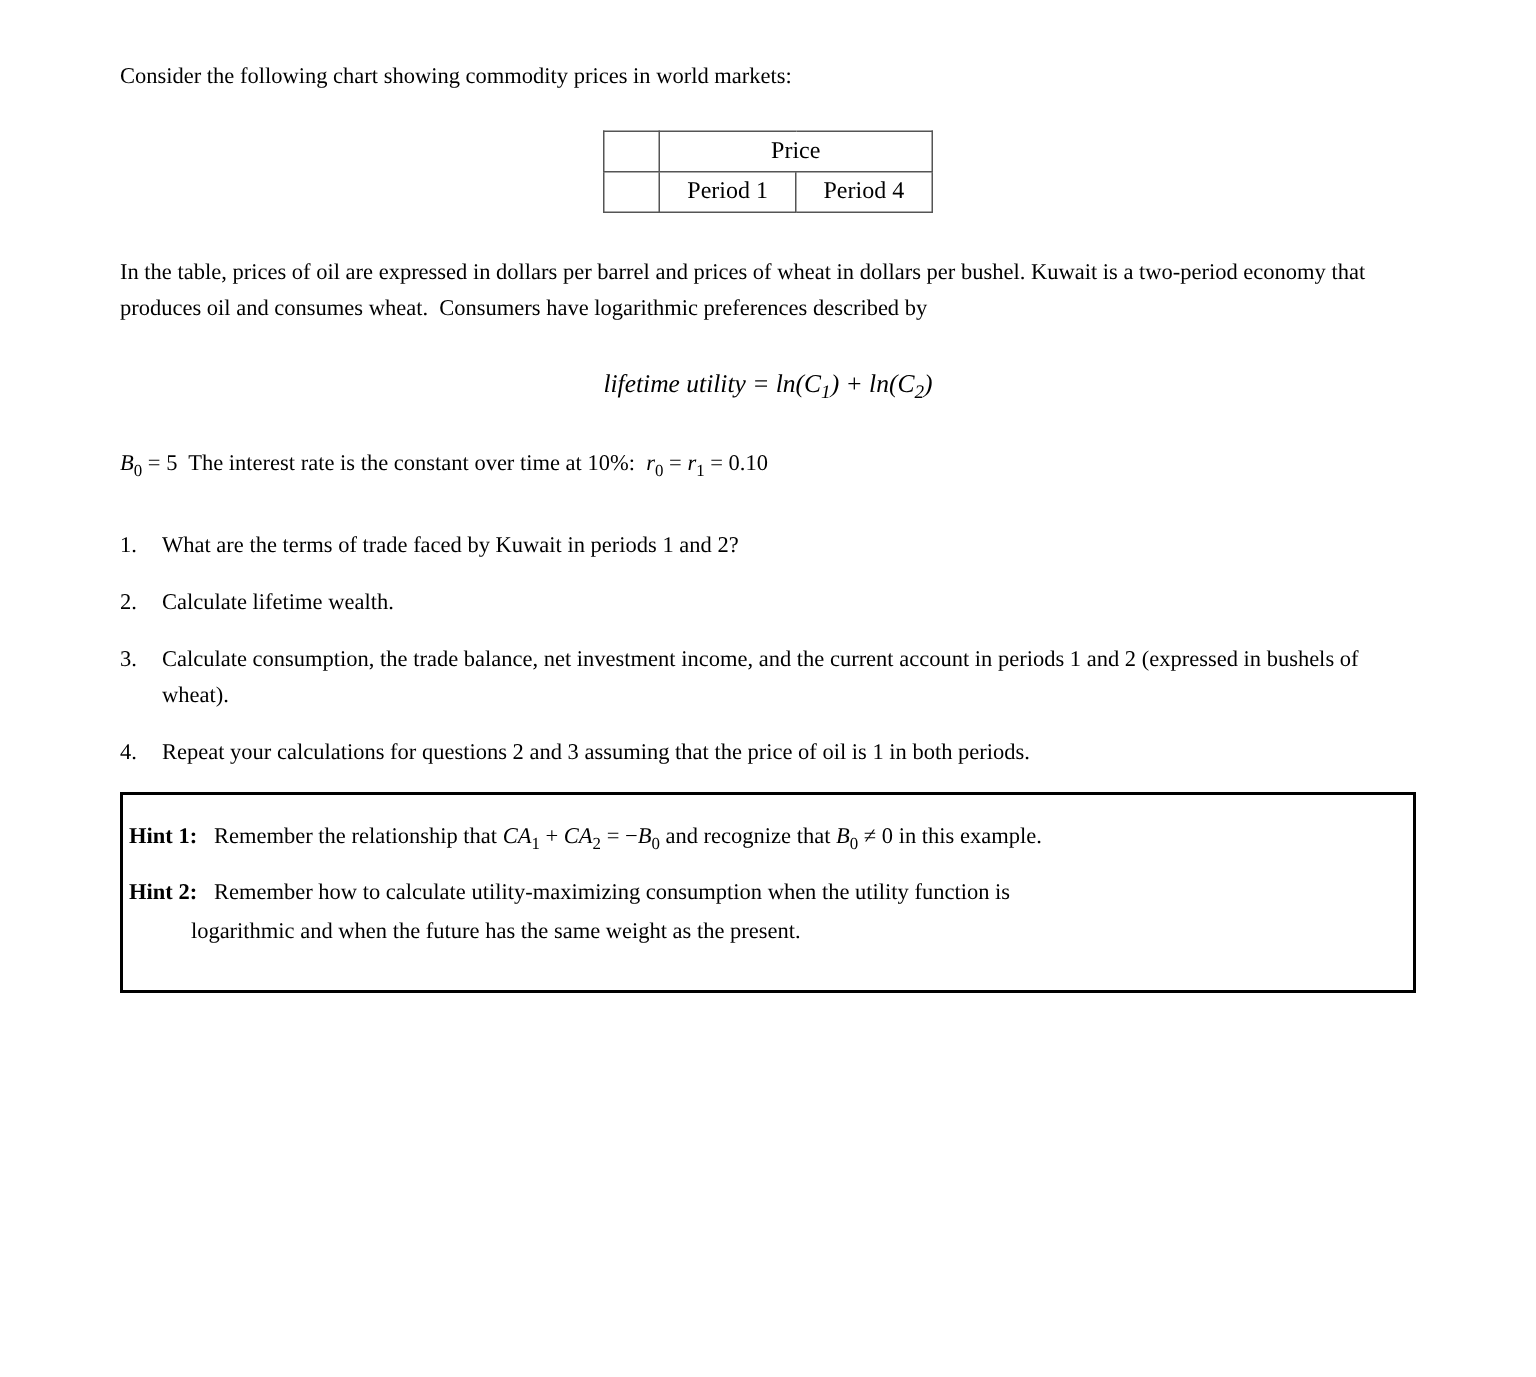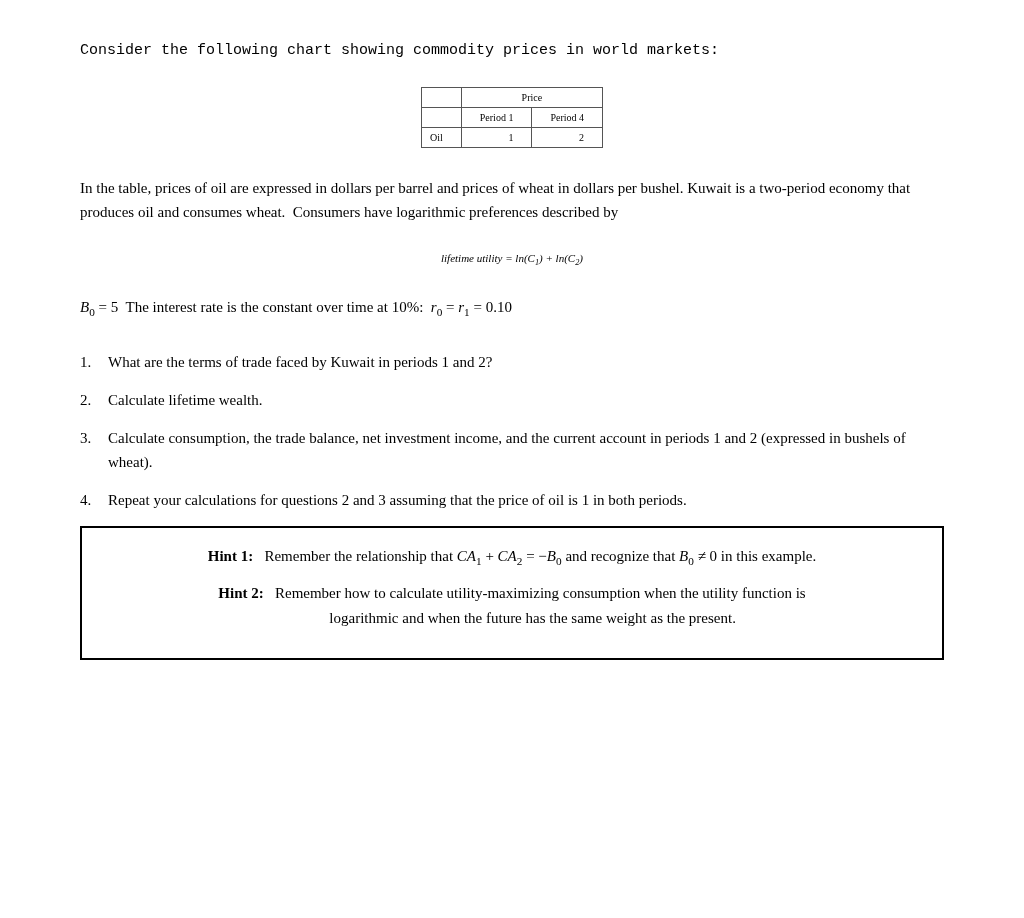--- a/index.html
+++ b/index.html
@@ -14,38 +14,37 @@
       font-size: 15px;
       color: #000000;
       padding: 40px 80px;
       max-width: 1024px;
       min-height: 918px;
     }
 
     .intro-text {
       margin-bottom: 24px;
       line-height: 1.5;
-      font-family: Liberation Mono, monospace;
     }
 
     .table-container {
       display: flex;
       justify-content: center;
       margin-bottom: 28px;
     }
 
     .price-table {
       border-collapse: collapse;
-      font-size: 10px;
+      font-size: 16px;
     }
 
     .price-table td, .price-table th {
       border: 1px solid #555;
       padding: 4px 18px;
-      text-align: right;
+      text-align: left;
     }
 
     .price-table .header-price {
       text-align: center;
       font-weight: normal;
       border-bottom: 1px solid #555;
     }
 
     .price-table .row-label {
       text-align: left;
@@ -54,34 +53,33 @@
 
     .description-text {
       line-height: 1.6;
       margin-bottom: 24px;
     }
 
     .formula-container {
       text-align: center;
       margin: 28px 0;
       font-style: italic;
-      font-size: 11px;
+      font-size: 17px;
     }
 
     .where-text {
       line-height: 1.7;
       margin-bottom: 28px;
     }
 
     .hint-box {
       border: 2px solid #000;
-      padding: 16px 32px;
+      padding: 16px 4px;
       margin-top: 12px;
       line-height: 1.7;
-      text-align: center;
     }
 
     .hint-line {
       margin-bottom: 10px;
     }
 
     sub, sup {
       font-size: 0.75em;
     }
 
@@ -114,25 +112,20 @@
   <table class="price-table">
     <tbody>
       <tr>
         <td style="border:1px solid #555; background:#fff;"></td>
         <td colspan="2" class="header-price">Price</td>
       </tr>
       <tr>
         <td style="border:1px solid #555;"></td>
         <td>Period 1</td>
         <td>Period 4</td>
-      </tr>
-      <tr>
-        <td class="row-label">Oil</td>
-        <td>1</td>
-        <td>2</td>
       </tr>
     </tbody>
   </table>
 </div>
 
 <p class="description-text">
   In the table, prices of oil are expressed in dollars per barrel and prices of wheat in dollars per bushel.
   Kuwait is a two-period economy that produces oil and consumes wheat.&nbsp; Consumers have logarithmic
   preferences described by
 </p>

